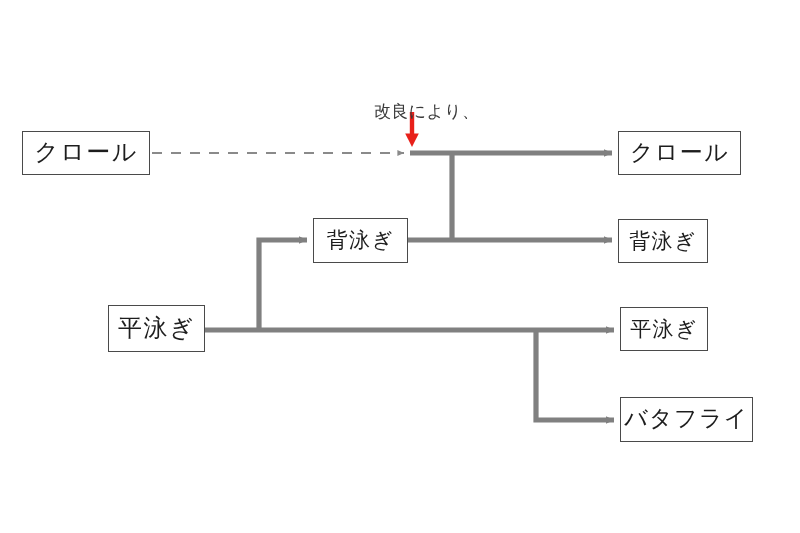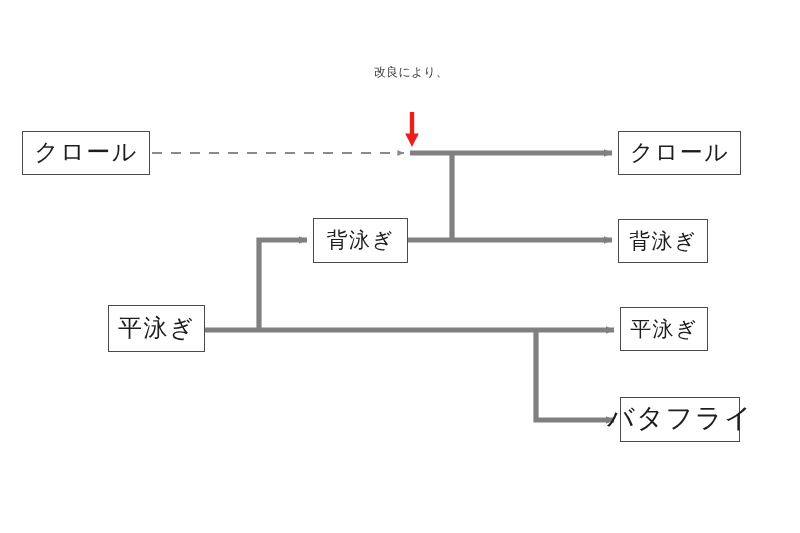--- a/index.html
+++ b/index.html
@@ -39,25 +39,26 @@
     white-space: nowrap;
     line-height: 1;
   }
   .node-label {
     display: block;
     transform: translateY(-1px);
   }
   .annotation {
     position: absolute;
     color: #3a3a3a;
-    font-size: 12px;
+    font-size: 17px;
     line-height: 1.45;
     letter-spacing: 0.02em;
     white-space: pre;
     text-align: center;
+    margin-top: 36px;
   }
 </style>
 </head>
 <body>
 
 <div id="stage">
 
   <svg id="diagram-svg" viewBox="0 0 800 533" aria-hidden="true">
     <defs>
       <marker id="arrow-gray" markerWidth="9" markerHeight="9" refX="8.4" refY="4.5" orient="auto" markerUnits="userSpaceOnUse">
@@ -121,17 +122,17 @@
   </div>
 
   <div class="node-box" style="left:618px; top:219px; width:90px; height:44px; font-size:21px;">
     <span class="node-label">背泳ぎ</span>
   </div>
 
   <div class="node-box" style="left:620px; top:307px; width:88px; height:44px; font-size:21px;">
     <span class="node-label">平泳ぎ</span>
   </div>
 
-  <div class="node-box" style="left:620px; top:397px; width:120px; height:45px; font-size:27px;">
+  <div class="node-box" style="left:620px; top:397px; width:133px; height:45px; font-size:23px;">
     <span class="node-label">バタフライ</span>
   </div>
 
 </div>
 
 </body></html>

